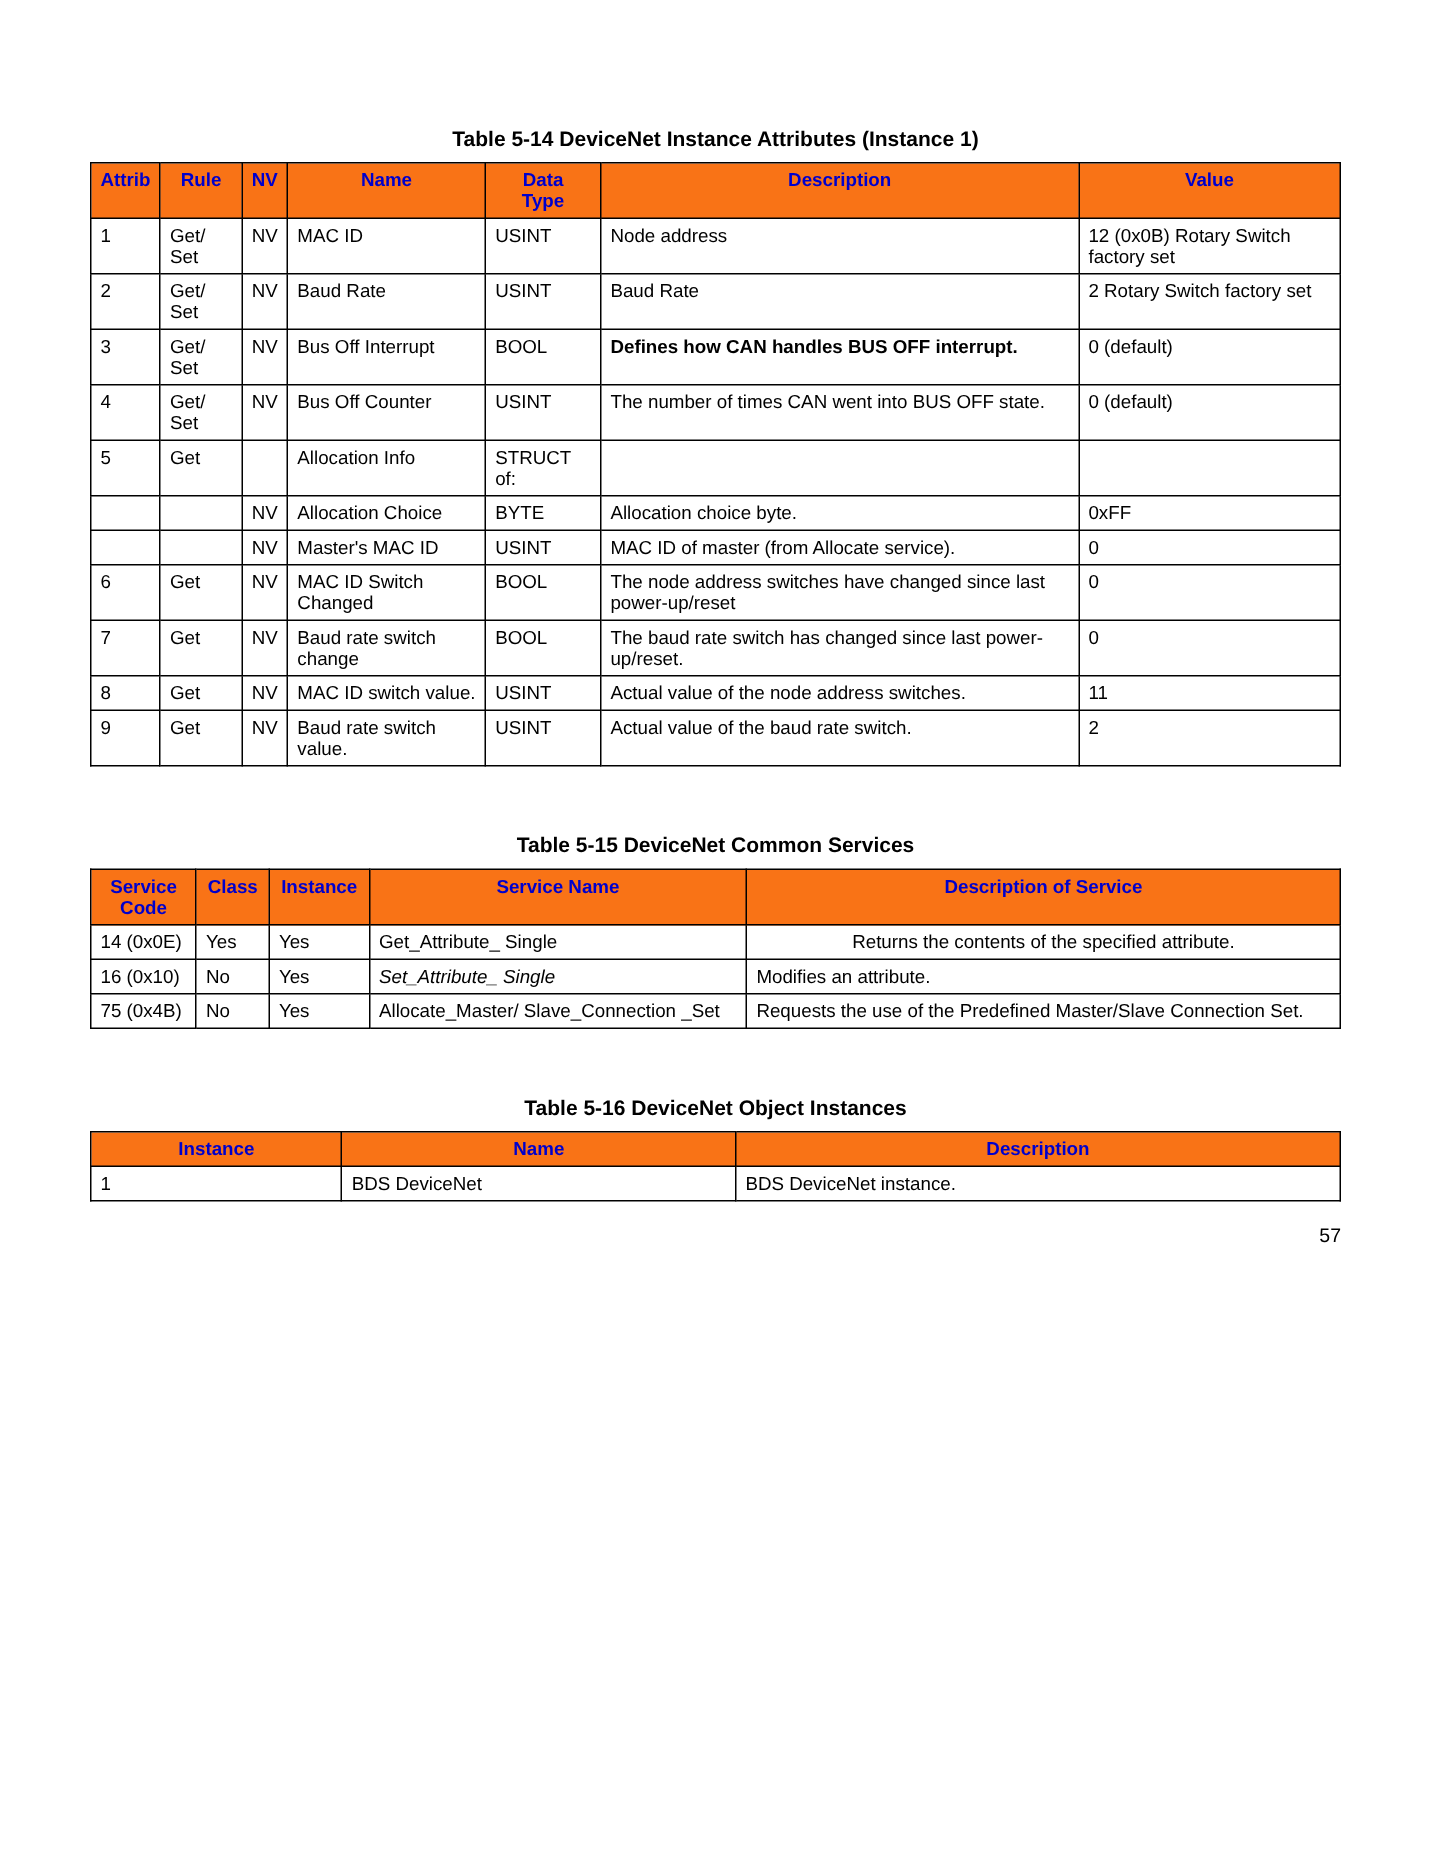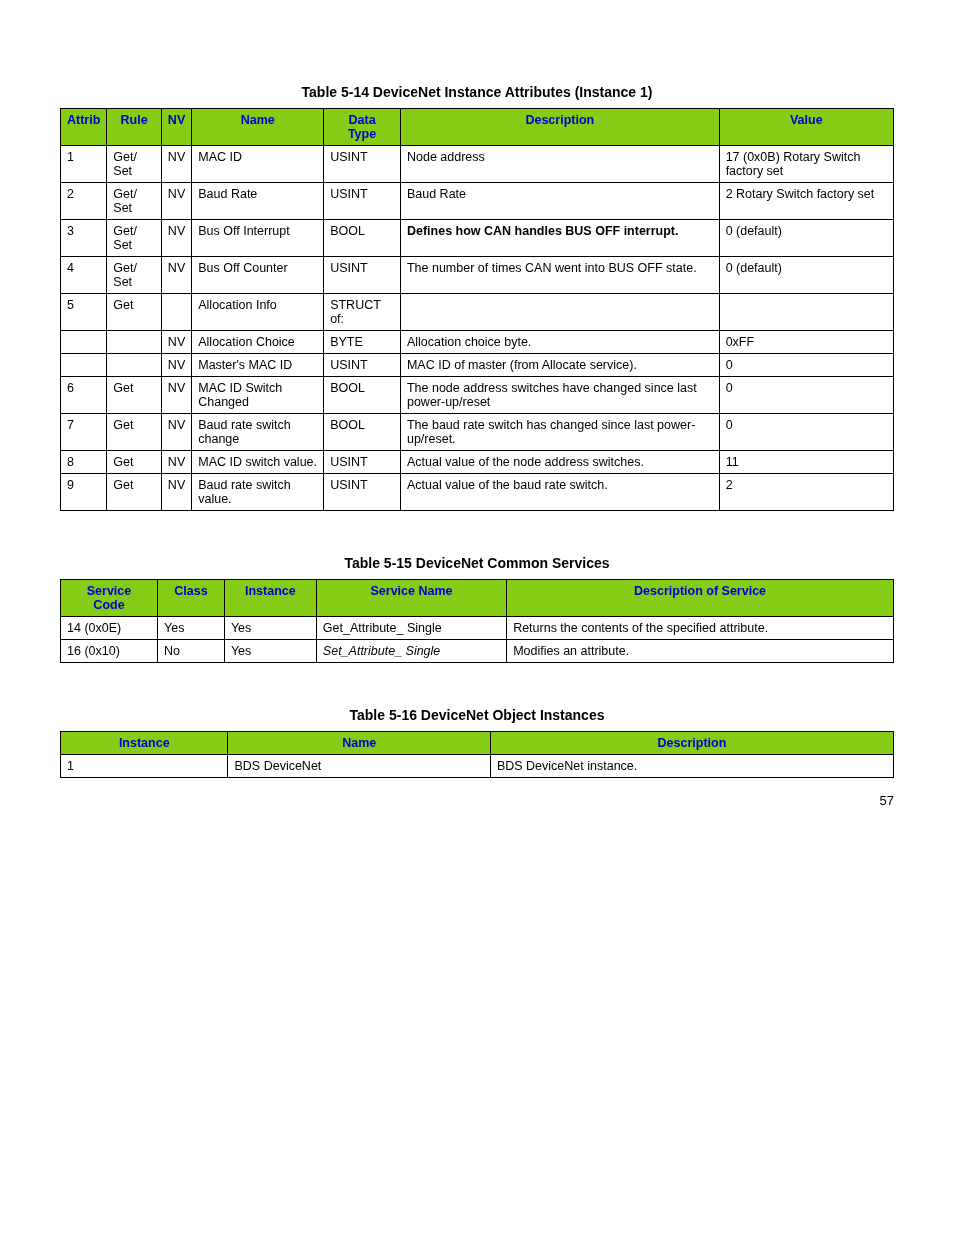--- a/index.html
+++ b/index.html
@@ -30,21 +30,21 @@
     table th, table td {
       border: 1px solid #000;
       padding: 4px 6px;
       vertical-align: top;
       font-size: 12.5px;
     }
     table th {
       color: #0000cc;
       font-weight: bold;
       text-align: center;
-      background: #84cc16;
+      background: #f97316;
     }
     table td {
       color: #000;
     }
     .blue-header th {
       color: #0000cc;
     }
     .page-number {
       position: absolute;
       bottom: -30px;
@@ -71,21 +71,21 @@
       </tr>
     </thead>
     <tbody id="table14-body">
     <tr>
           <td style="white-space: pre-wrap;">1</td>
           <td style="white-space: pre-wrap;">Get/ Set</td>
           <td style="white-space: pre-wrap;">NV</td>
           <td style="white-space: pre-wrap;">MAC ID</td>
           <td style="white-space: pre-wrap;">USINT</td>
           <td style="white-space: pre-wrap;">Node address</td>
-          <td style="white-space: pre-wrap;">17 (0x0B) Rotary Switch factory set</td>
+          <td style="white-space: pre-wrap;">12 (0x0B) Rotary Switch factory set</td>
         </tr>
         <tr>
           <td style="white-space: pre-wrap;">2</td>
           <td style="white-space: pre-wrap;">Get/ Set</td>
           <td style="white-space: pre-wrap;">NV</td>
           <td style="white-space: pre-wrap;">Baud Rate</td>
           <td style="white-space: pre-wrap;">USINT</td>
           <td style="white-space: pre-wrap;">Baud Rate</td>
           <td style="white-space: pre-wrap;">2 Rotary Switch factory set</td>
         </tr>
@@ -183,28 +183,35 @@
         <th>Service Name</th>
         <th>Description of Service</th>
       </tr>
     </thead>
     <tbody id="table15-body">
     <tr>
           <td style="white-space: pre-wrap;">14 (0x0E)</td>
           <td style="white-space: pre-wrap;">Yes</td>
           <td style="white-space: pre-wrap;">Yes</td>
           <td style="white-space: pre-wrap;">Get_Attribute_ Single</td>
-          <td style="white-space: pre-wrap;">Returns the contents of the specified attribute.</td>
+          <td style="white-space: pre-wrap; text-align: center;">Returns the contents of the specified attribute.</td>
         </tr>
         <tr>
           <td style="white-space: pre-wrap;">16 (0x10)</td>
           <td style="white-space: pre-wrap;">No</td>
           <td style="white-space: pre-wrap;">Yes</td>
           <td style="white-space: pre-wrap; font-style: italic;">Set_Attribute_ Single</td>
           <td style="white-space: pre-wrap;">Modifies an attribute.</td>
+        </tr>
+        <tr>
+          <td style="white-space: pre-wrap;">75 (0x4B)</td>
+          <td style="white-space: pre-wrap;">No</td>
+          <td style="white-space: pre-wrap;">Yes</td>
+          <td style="white-space: pre-wrap;">Allocate_Master/ Slave_Connection _Set</td>
+          <td style="white-space: pre-wrap;">Requests the use of the Predefined Master/Slave Connection Set.</td>
         </tr>
       </tbody>
   </table>
 
   <div class="table-title">Table 5-16    DeviceNet Object Instances</div>
   <table>
     <thead class="blue-header">
       <tr>
         <th>Instance</th>
         <th>Name</th>

